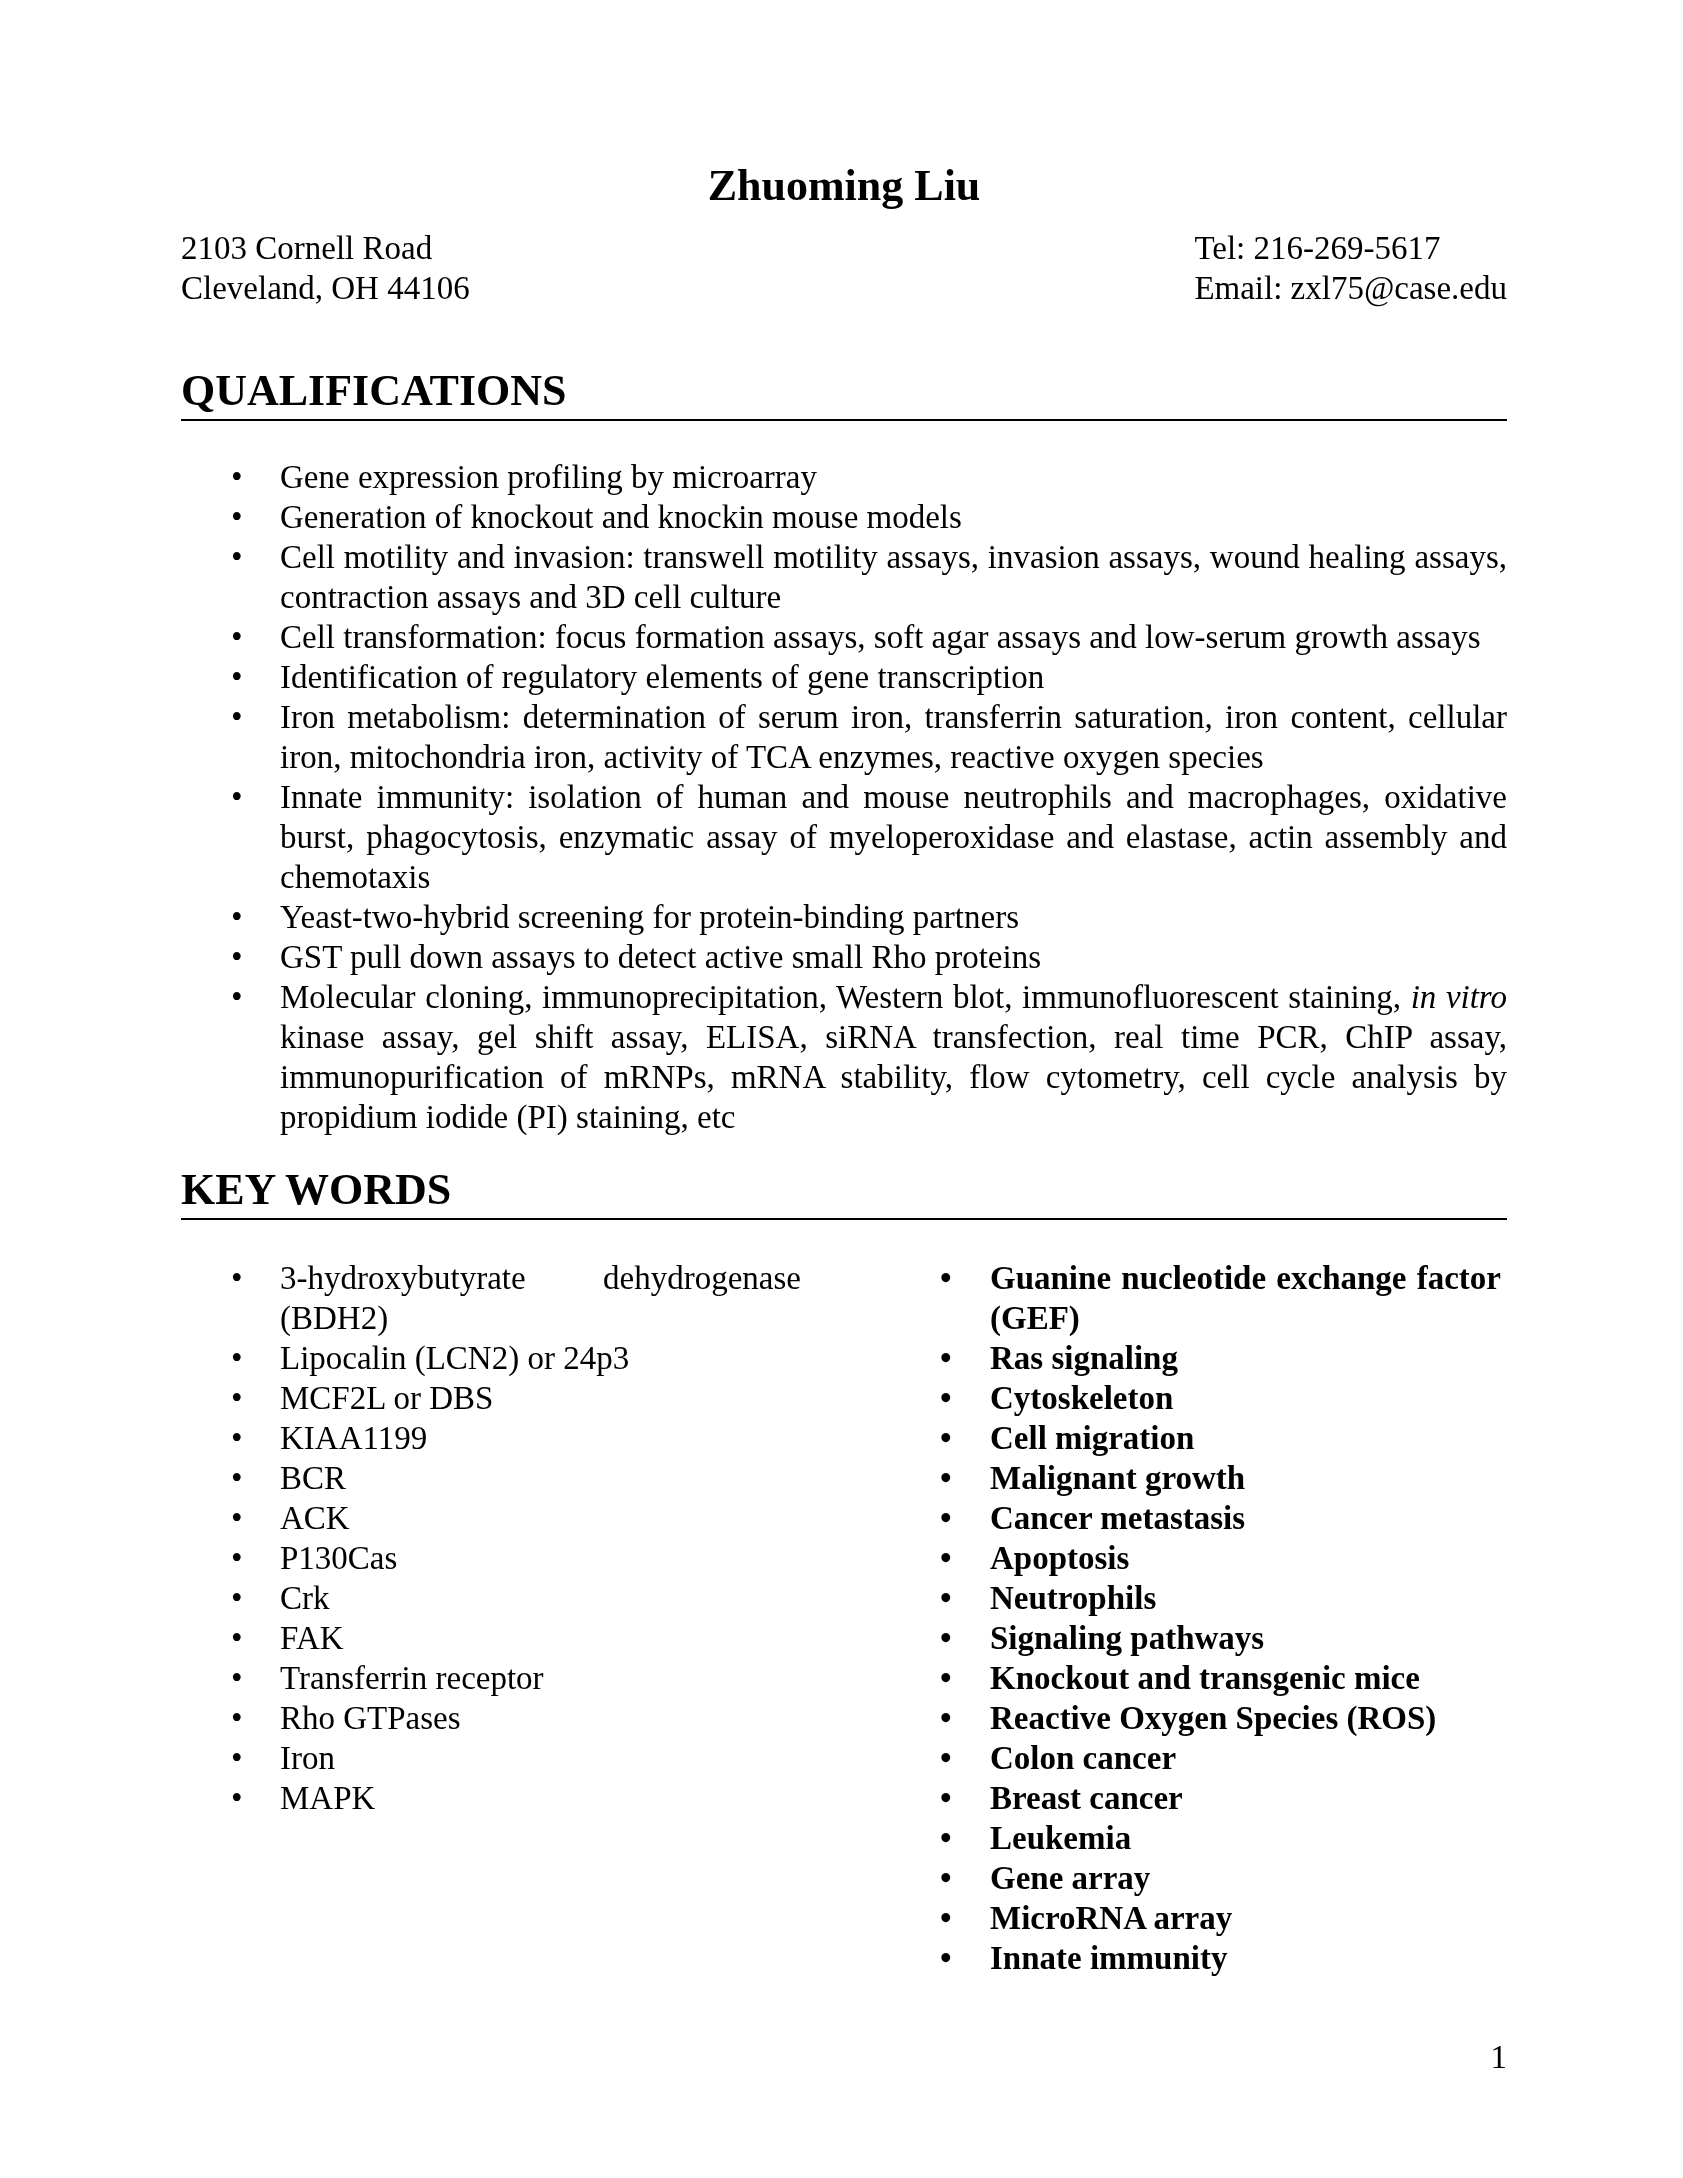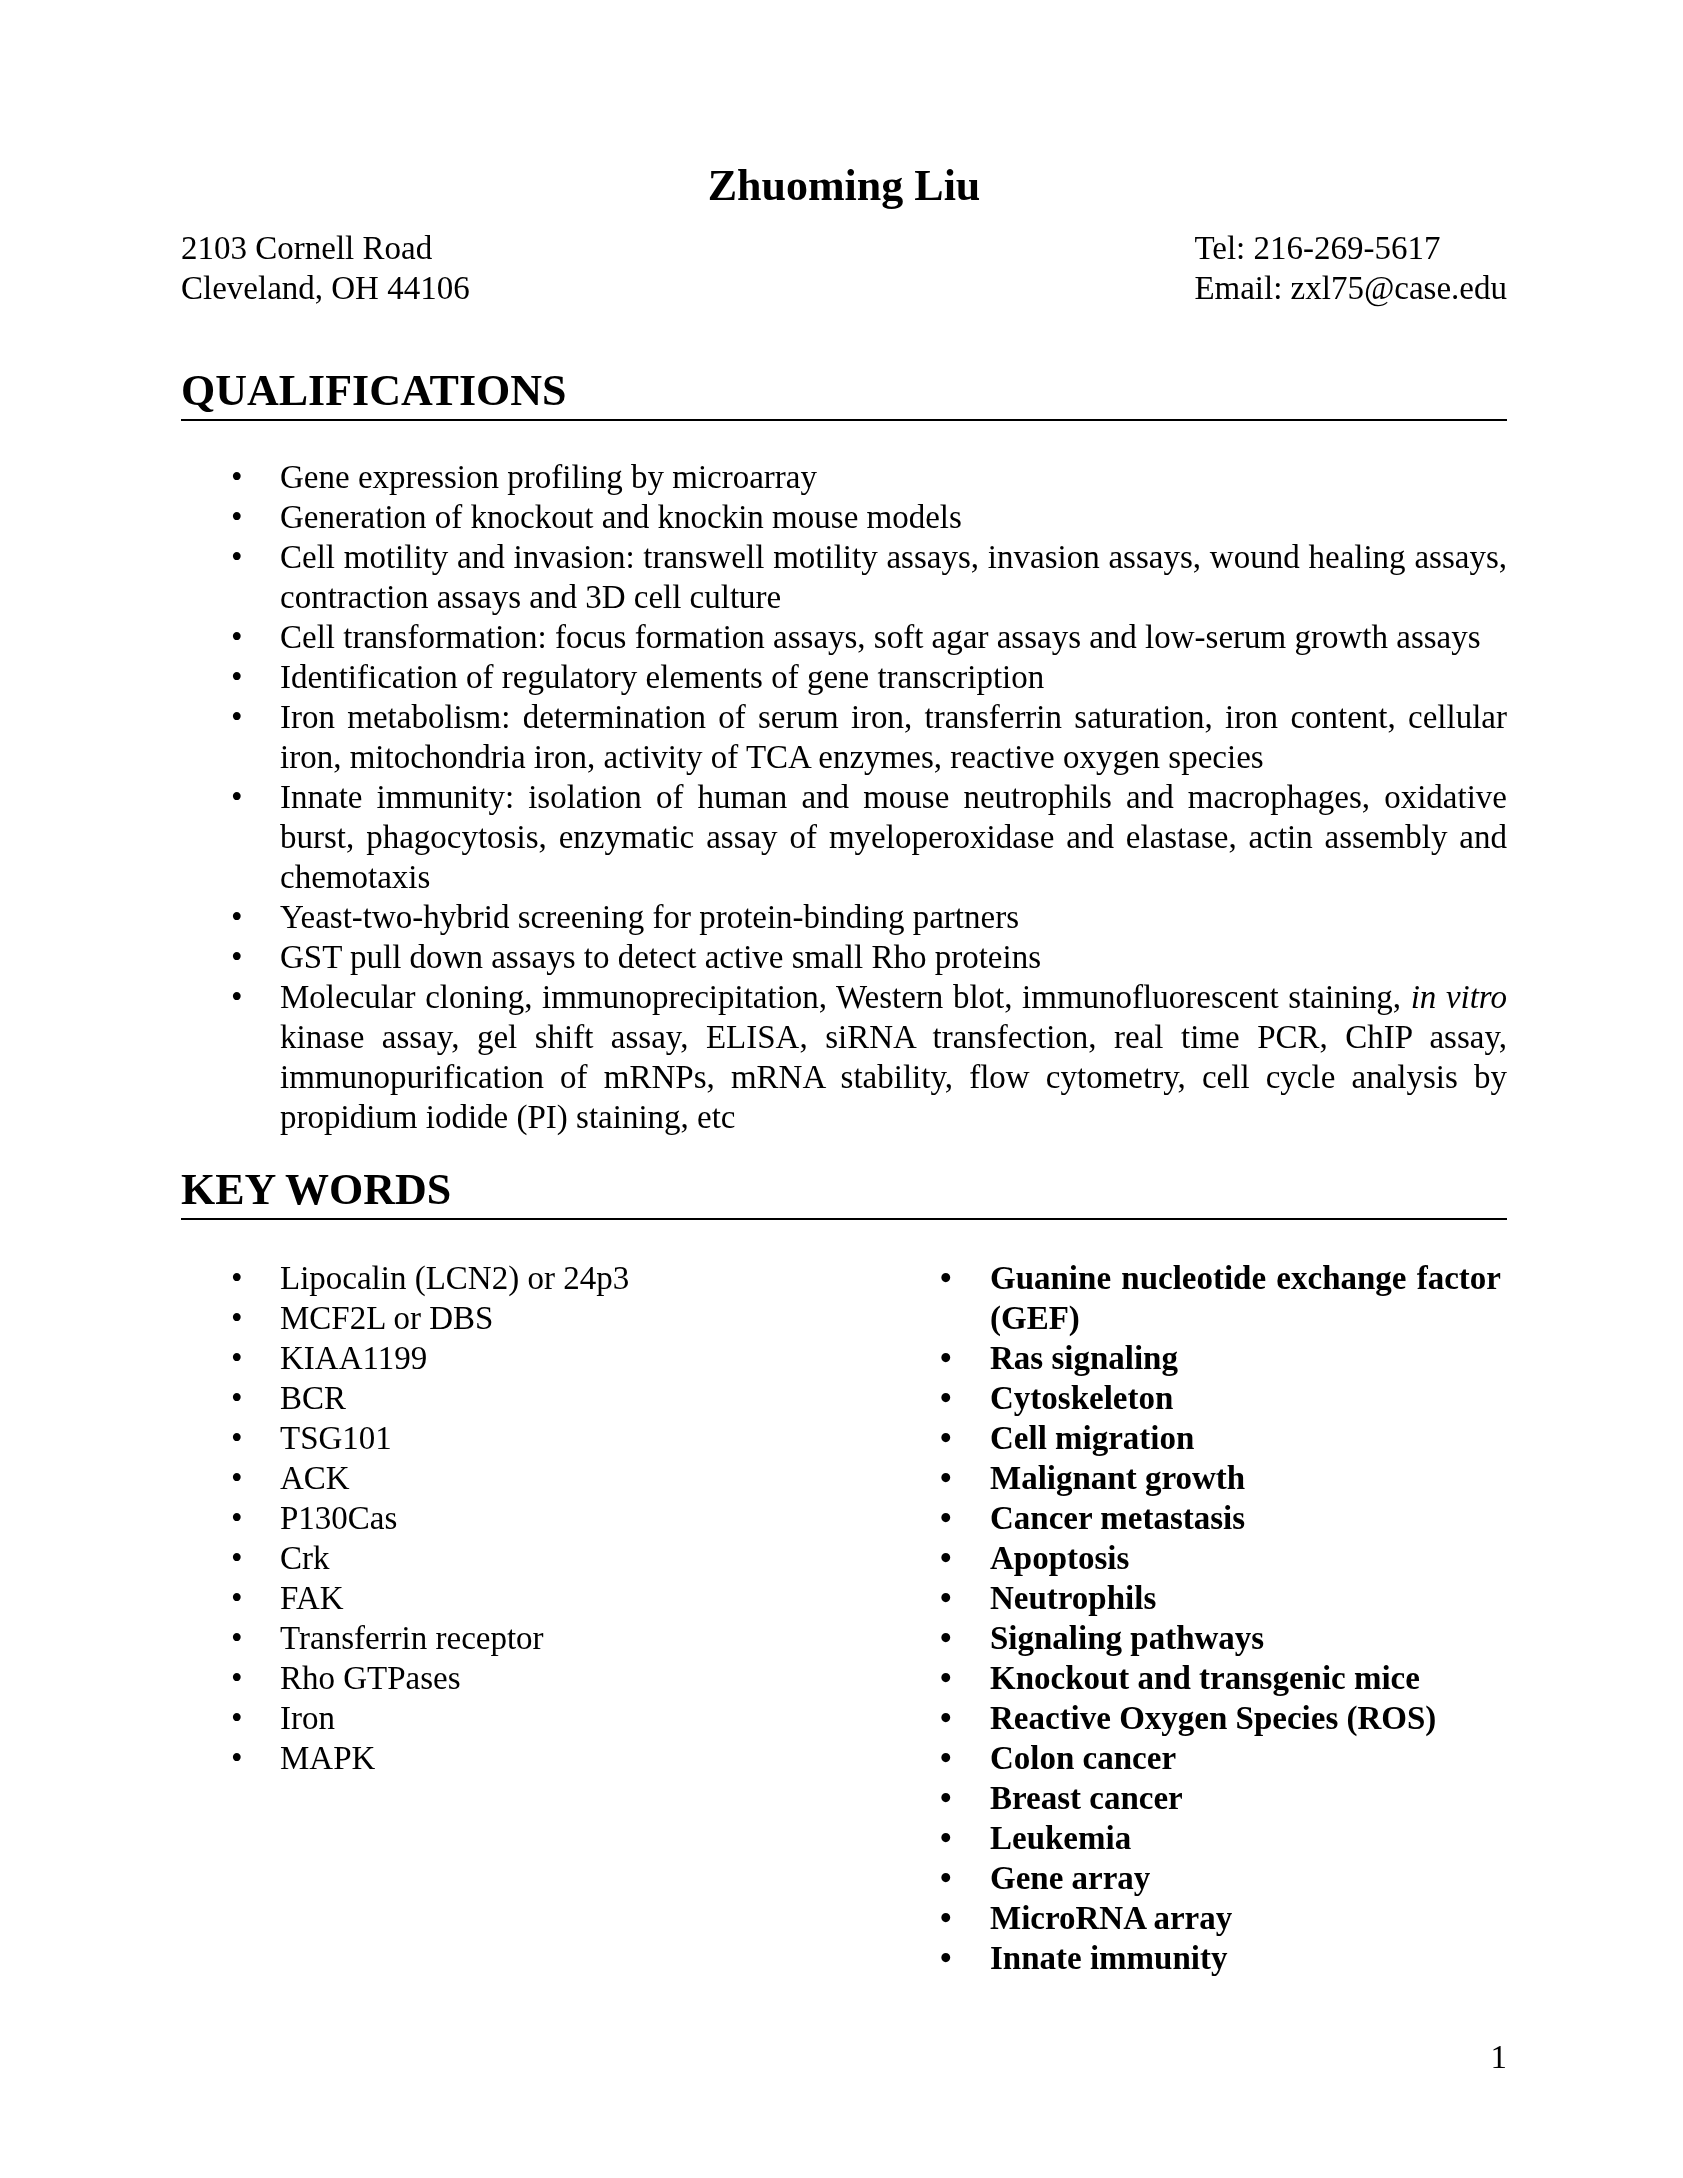--- a/index.html
+++ b/index.html
@@ -98,25 +98,25 @@
       <li>Yeast-two-hybrid screening for protein-binding partners</li>
       <li>GST pull down assays to detect active small Rho proteins</li>
       <li><span>Molecular cloning, immunoprecipitation, Western blot, immunofluorescent staining, </span><i>in vitro</i><span> kinase assay, gel shift assay, ELISA, siRNA transfection, real time PCR, ChIP assay, immunopurification of mRNPs, mRNA stability, flow cytometry, cell cycle analysis by propidium iodide (PI) staining, etc</span></li>
     </ul>
   </section>
 
   <section class="keywords-section">
     <h2 class="section-heading">KEY WORDS</h2>
     <div class="kw-cols">
       <ul class="bullets kw-left">
+        <li>3-hydroxybutyrate dehydrogenase (BDH2)</li>
         <li>Lipocalin (LCN2) or 24p3</li>
         <li>MCF2L or DBS</li>
         <li>KIAA1199</li>
         <li>BCR</li>
-        <li>TSG101</li>
         <li>ACK</li>
         <li>P130Cas</li>
         <li>Crk</li>
         <li>FAK</li>
         <li>Transferrin receptor</li>
         <li>Rho GTPases</li>
         <li>Iron</li>
         <li>MAPK</li>
       </ul>
       <ul class="bullets kw-right">

